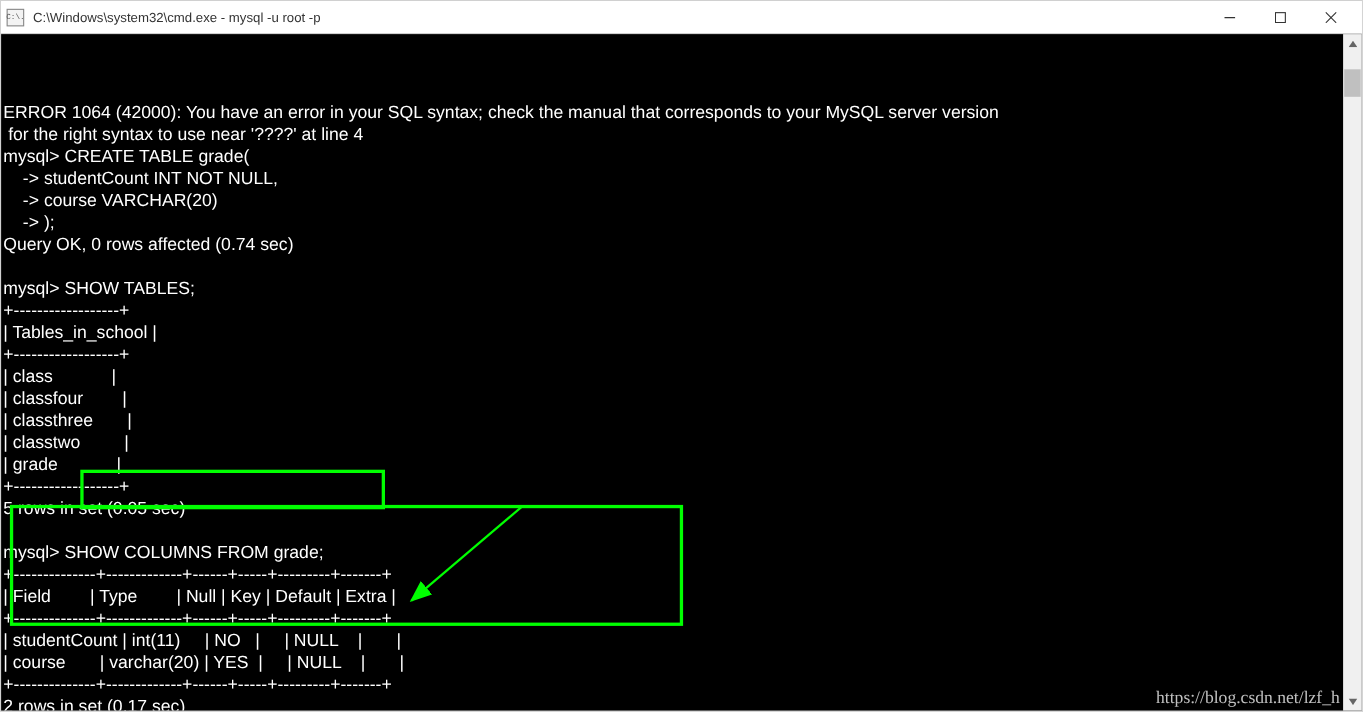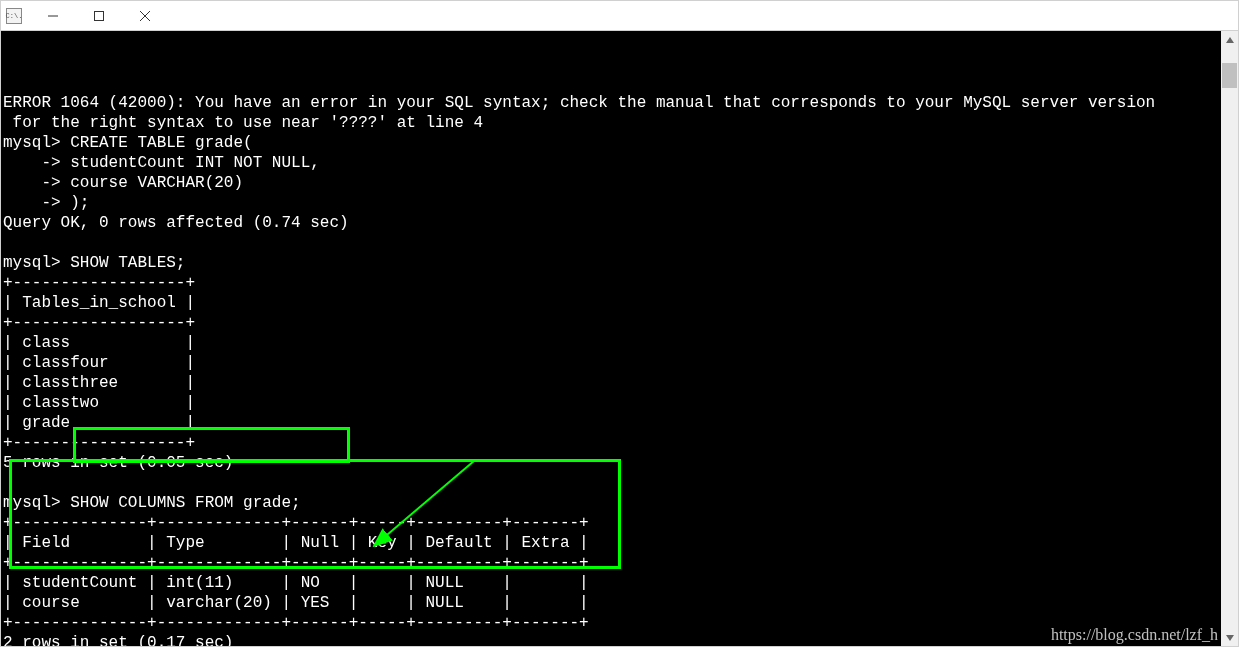--- a/index.html
+++ b/index.html
@@ -67,21 +67,21 @@
     .terminal {
       flex: 1;
       background: #000000;
       color: #ffffff;
       font-size: 16px;
       line-height: 20px;
       padding: 2px 2px;
       overflow: hidden;
       position: relative;
       white-space: pre;
-      font-family: Liberation Mono, monospace;
+      font-family: Liberation Sans, sans-serif;
     }
     .line {
       white-space: pre;
       height: 20px;
     }
     .scrollbar {
       position: absolute;
       top: 30px;
       right: 0;
       width: 17px;
@@ -134,20 +134,21 @@
       position: absolute;
       pointer-events: none;
     }
   </style>
 </head>
 <body>
 
 <div class="window">
   <div class="titlebar">
     <div class="titlebar-icon">C:\.</div>
+    <div class="titlebar-text">C:\Windows\system32\cmd.exe - mysql  -u root -p</div>
     <div class="win-controls">
       <div class="win-btn">
         <svg width="10" height="10" viewBox="0 0 10 10">
             <line x1="0" y1="5" x2="10" y2="5" stroke="#333" stroke-width="1"></line>
           </svg>
       </div>
       <div class="win-btn">
         <svg width="10" height="10" viewBox="0 0 10 10">
             <rect x="0.5" y="0.5" width="9" height="9" fill="none" stroke="#333" stroke-width="1"></rect>
           </svg>

